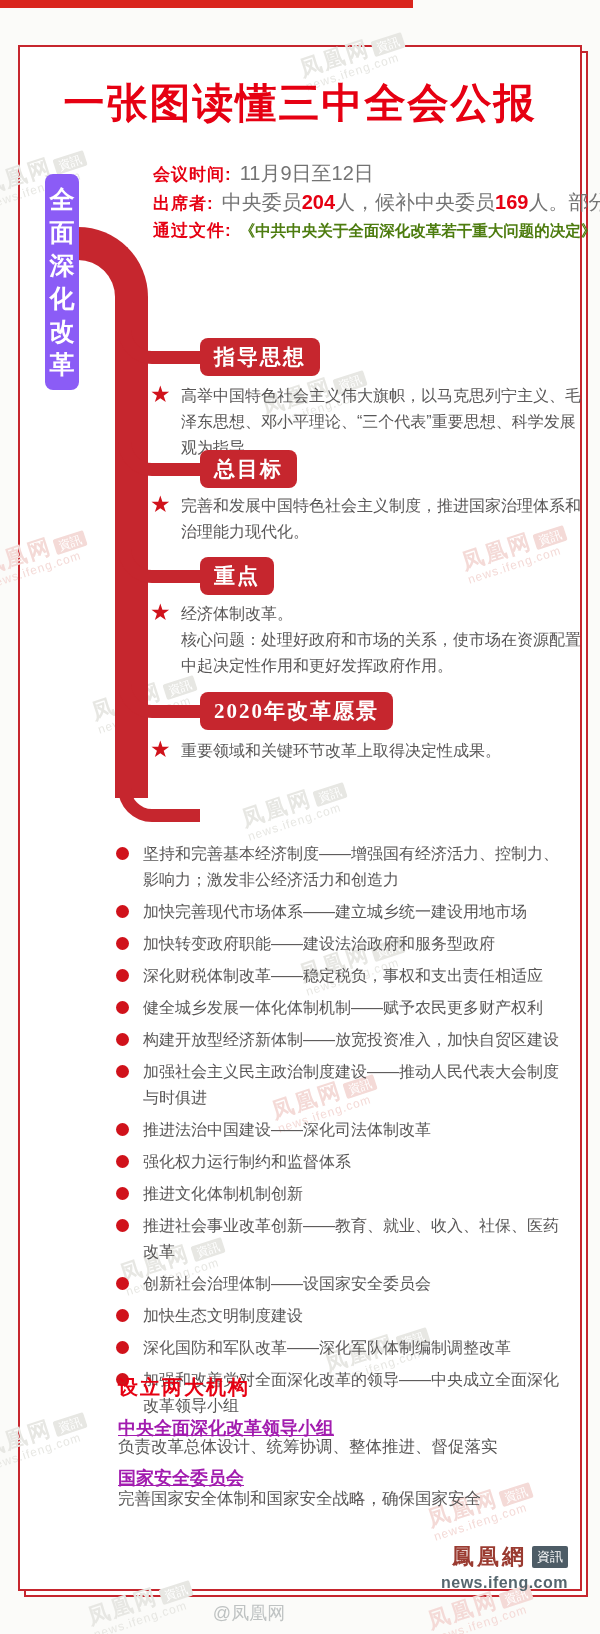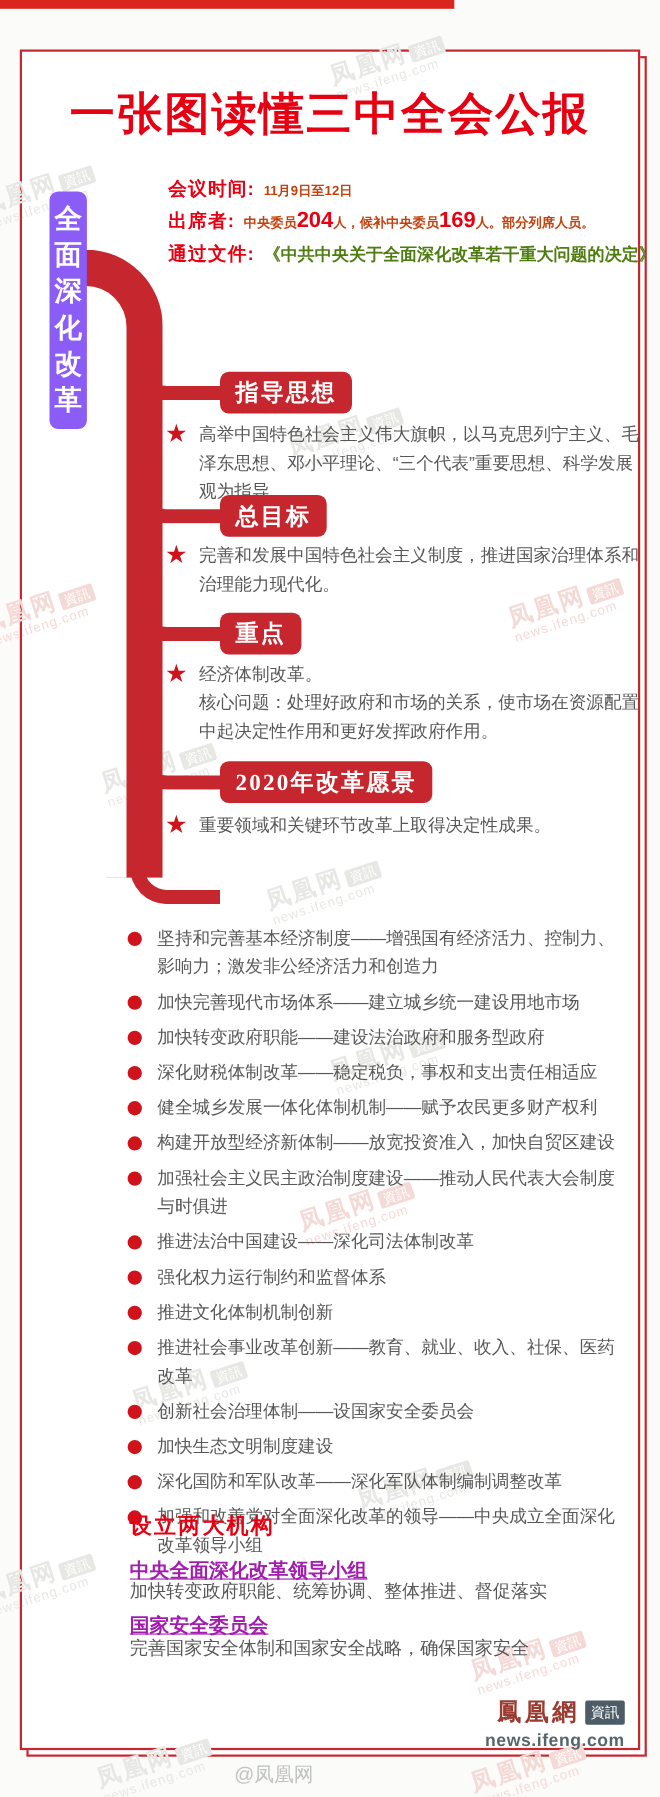--- a/index.html
+++ b/index.html
@@ -34,21 +34,21 @@
 
   .trunk { left:64px; top:227px; width:84px; height:571px; box-sizing:border-box;
            border-top:33px solid #c6262e; border-right:33px solid #c6262e;
            border-top-right-radius:70px; z-index:2; }
   .hook  { left:118px; width:82px; height:62px; box-sizing:border-box;
            border-left:13px solid #c6262e; border-bottom:13px solid #c6262e;
            border-bottom-left-radius:34px; z-index:2; position:absolute; }
 
   .meta-row { left:153px; white-space:nowrap; }
   .meta-label { color:#e60012; font-weight:bold; font-size:17px; letter-spacing:1px; margin-right:8px; }
-  .meta-val { color:#c2410c; font-size:12px;font-weight:bold; }
+  .meta-val { color:#737373; font-size:20px; }
   .meta-num { color:#e60012; font-weight:bold; font-size:20px; }
   .meta-doc { color:#4d7c0f; font-weight:bold; font-size:15.5px; }
 
   .branch-label { left:200px; background:#c6262e; color:#ffffff; font-weight:bold;
                   font-size:21px; letter-spacing:2px; padding:5px 14px; border-radius:8px;
                   font-family:"Liberation Serif", serif; white-space:nowrap; }
   .star { left:150px; color:#d0121b; font-size:23px; }
   .sec-text { left:181px; width:400px; color:#595757; font-size:16px; line-height:26px; white-space:pre-line; }
 
   .reforms { left:116px; top:841px; width:452px; list-style:none; margin:0; padding:0; }
@@ -236,21 +236,21 @@
         <span>深化国防和军队改革——深化军队体制编制调整改革</span>
       </li>
     <li>
         <span class="dot"></span>
         <span>加强和改善党对全面深化改革的领导——中央成立全面深化改革领导小组</span>
       </li>
   </ul>
 
   <div class="layer inst-heading">设立两大机构</div>
   <div class="layer inst-name" style="top:1416px;">中央全面深化改革领导小组</div>
-  <div class="layer inst-desc" style="top:1436px;">加快转变政府职能、统筹协调、整体推进、督促落实</div>
+  <div class="layer inst-desc" style="top:1436px;">负责改革总体设计、统筹协调、整体推进、督促落实</div>
   <div class="layer inst-name" style="top:1466px;">国家安全委员会</div>
   <div class="layer inst-desc" style="top:1488px;">完善国家安全体制和国家安全战略，确保国家安全</div>
 
   <div class="layer footer">
     <div>
       <span class="logo-cn">鳳凰網</span><span class="logo-badge">資訊</span>
     </div>
     <div class="logo-url">news.ifeng.com</div>
   </div>
 

